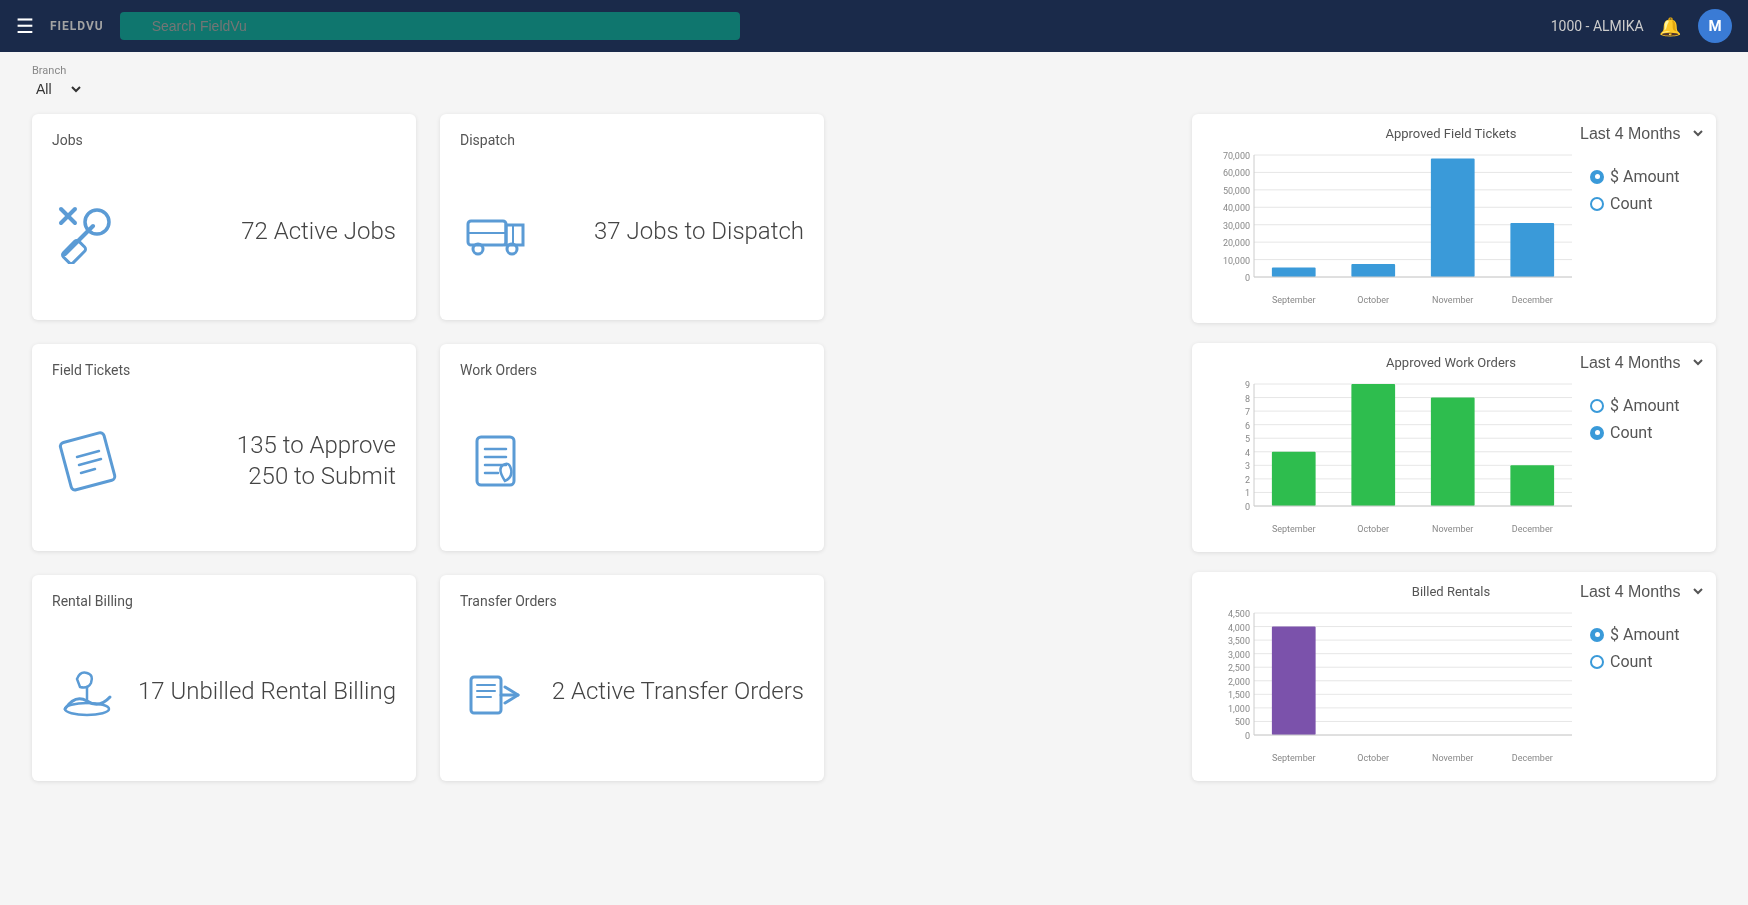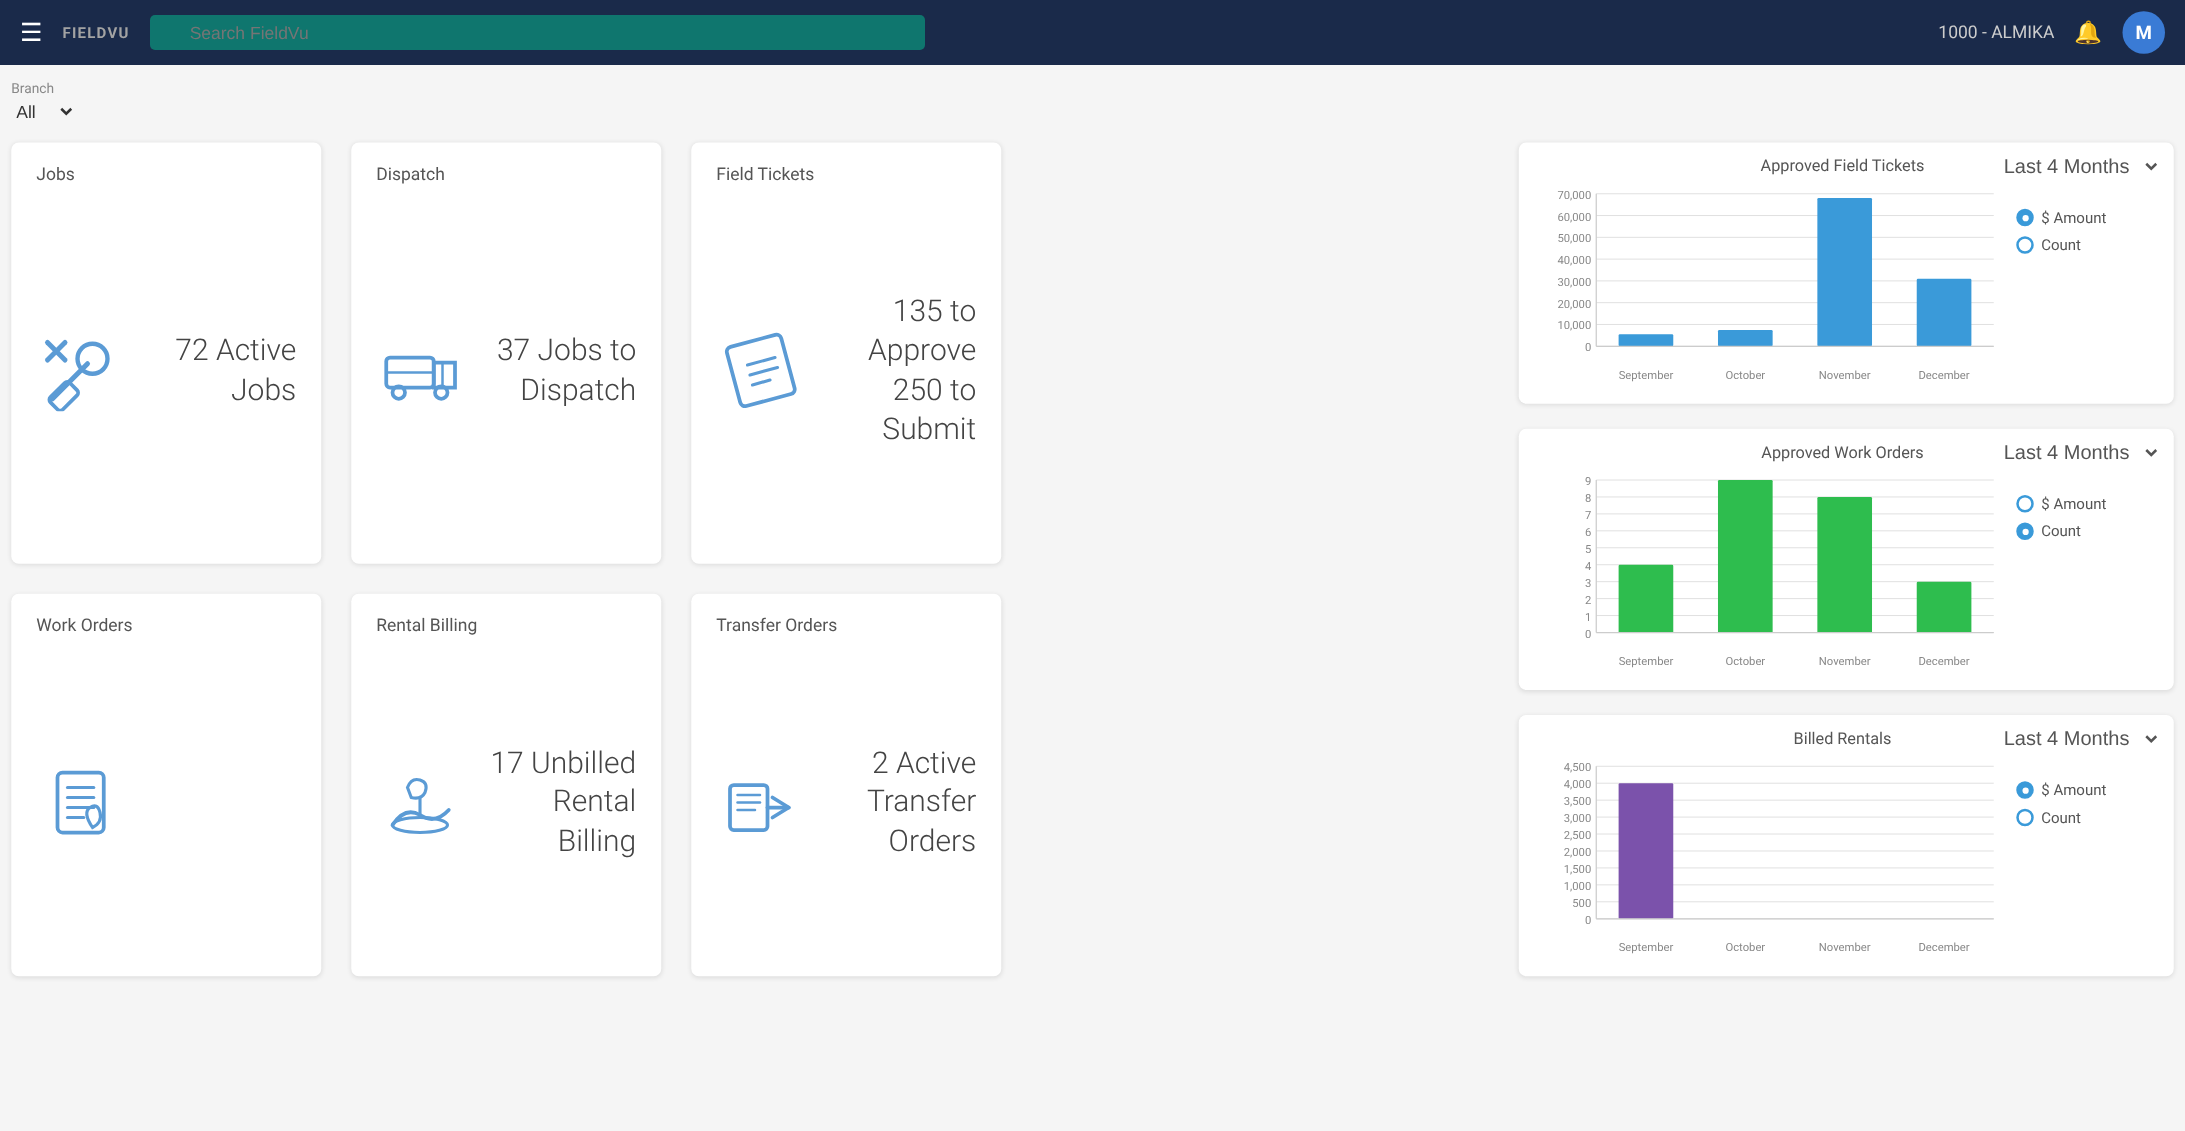--- a/index.html
+++ b/index.html
@@ -54,41 +54,41 @@
       width: 34px; height: 34px;
       background: #3a7bd5;
       border-radius: 50%;
       display: flex; align-items: center; justify-content: center;
       color: white; font-weight: bold; font-size: 15px;
       cursor: pointer;
     }
 
     
     .content-area {
-      padding: 12px 9px;
+      padding: 12px 32px;
     }
 
     .branch-label { font-size: 11px; color: #888; margin-bottom: 2px; }
     .branch-select {
       font-size: 14px; border: none; background: transparent;
       color: #333; cursor: pointer; padding-right: 16px;
       outline: none;
     }
     .branch-wrap { margin-bottom: 16px; }
 
     
     .main-layout {
       display: flex;
       gap: 20px;
     }
 
     
     .cards-grid {
       display: grid;
-      grid-template-columns: 1fr 1fr 1fr;
+      grid-template-columns: 1fr 1fr;
       gap: 24px;
       width: 792px;
       flex-shrink: 0;
     }
 
     .card {
       background: white;
       border-radius: 6px;
       box-shadow: 0 1px 4px rgba(0,0,0,0.1);
       padding: 18px 20px;
@@ -168,21 +168,21 @@
       flex-direction: column;
       gap: 8px;
       min-width: 110px;
       padding-top: 20px;
     }
 
     .chart-legend-item {
       display: flex;
       align-items: center;
       gap: 6px;
-      font-size: 12px;
+      font-size: 16px;
       color: #555;
     }
 
     .legend-radio {
       width: 14px;
       height: 14px;
       border-radius: 50%;
       border: 2px solid #3a9ad9;
       background: white;
       display: inline-flex;

